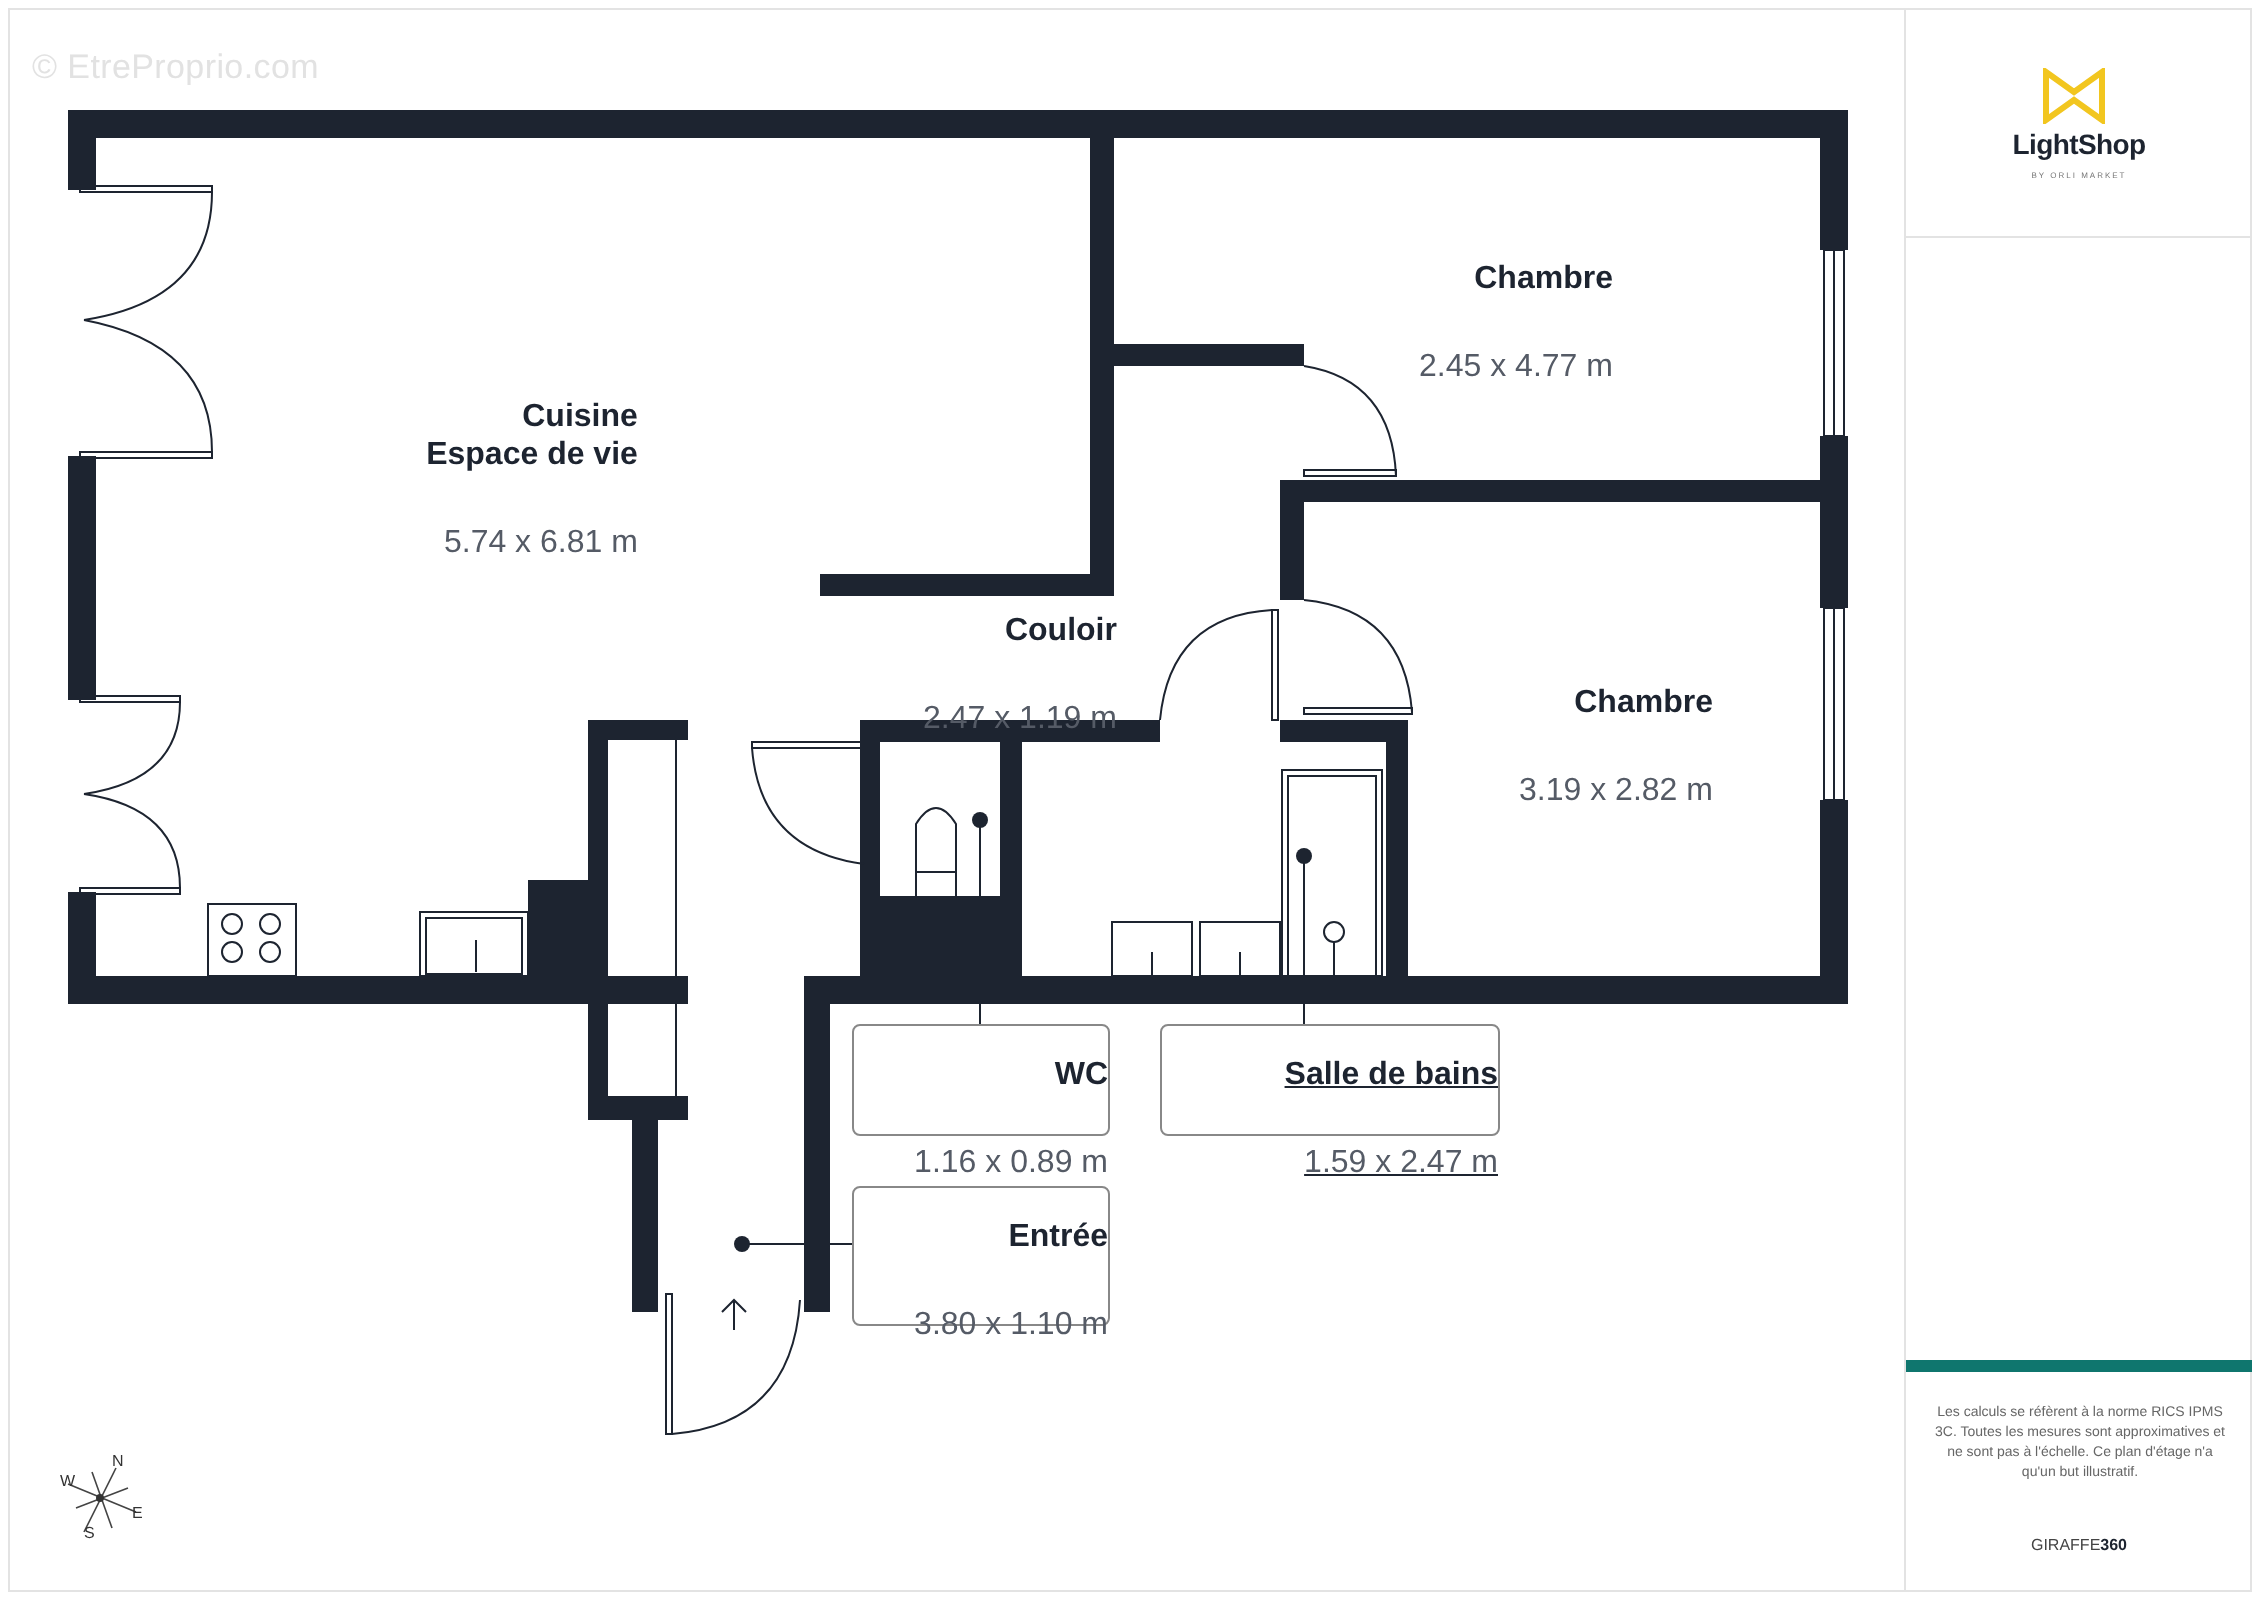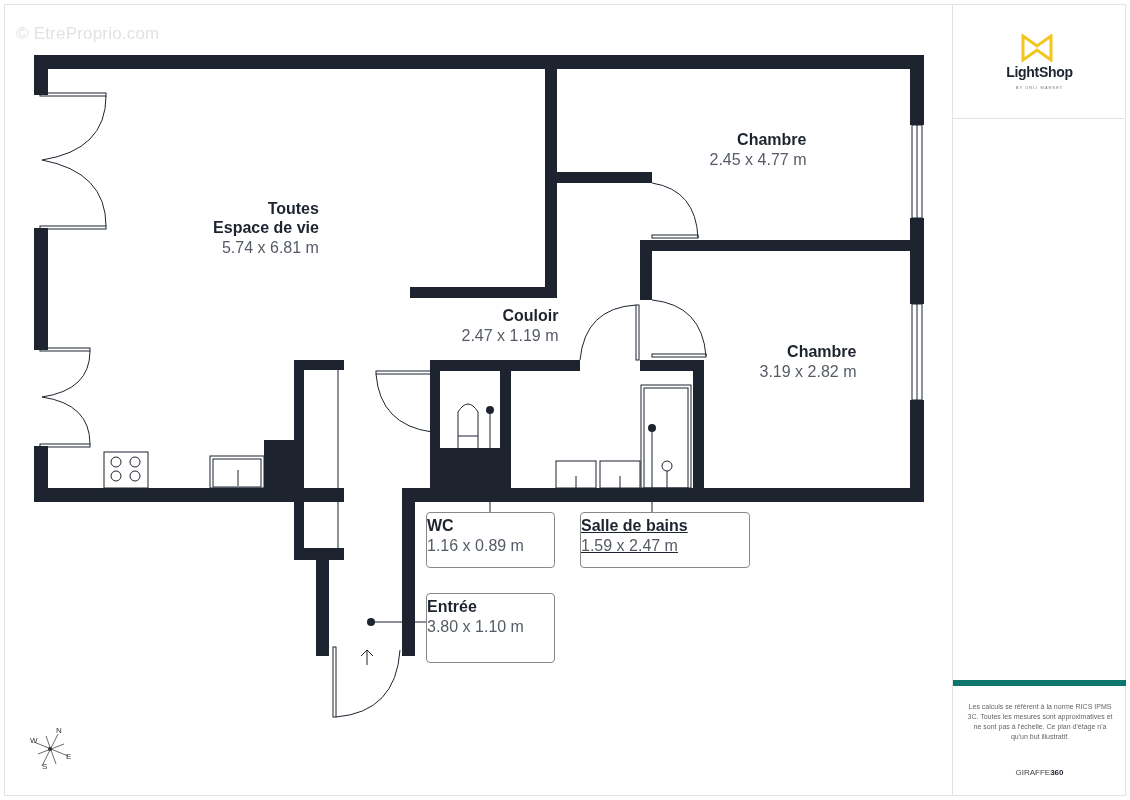--- a/index.html
+++ b/index.html
@@ -21,23 +21,23 @@
   .disclaimer { position: absolute; left: 14px; top: 16px; width: 146px; text-align: center;
                 font-size: 7px; line-height: 10px; color: #666; }
   .brand { position: absolute; left: 0; top: 82px; width: 100%; text-align: center;
            font-size: 8px; color: #444; }
   .brand b { color: #1d2430; }
   .watermark { position: absolute; left: 16px; top: 24px; font-size: 17px; color: #e2e2e2;
                letter-spacing: 0.2px; }
   .plan { position: absolute; left: 0; top: 0; }
   .room-label { position: absolute; text-align: right; transform: translateX(-50%); white-space: nowrap; }
   .room-name { font-weight: bold; font-size: 16px; color: #1d2430; line-height: 19px; }
-  .room-dim { font-size: 16px; color: #555b66; line-height: 21px; }
+  .room-dim { font-size: 16px; color: #555b66; line-height: 21px; margin-top: 24px; }
   .tag { position: absolute; border: 1px solid #888; border-radius: 4px; background: #fff;
-         text-align: left; box-sizing: border-box; padding-top: 3px; }
+         text-align: right; box-sizing: border-box; padding-top: 15px; }
   .compass { position: absolute; left: 28px; top: 726px; width: 50px; height: 48px; }
   .compass span { position: absolute; font-size: 8px; color: #333; }
 </style>
 </head>
 <body>
 
 <div class="frame"></div>
 
 <div class="watermark">© EtreProprio.com</div>
 
@@ -153,21 +153,21 @@
     <path d="M361 656 L367 650 L373 656"></path>
   </g>
   <g fill="#1d2430">
     <circle cx="490" cy="410" r="4"></circle>
     <circle cx="652" cy="428" r="4"></circle>
     <circle cx="371" cy="622" r="4"></circle>
   </g>
 </svg>
 
 <div class="room-label" style="left:266px; top:199px;">
-  <div class="room-name">Toutes</div>
+  <div class="room-name">Cuisine</div>
   <div class="room-name">Espace de vie</div>
   <div class="room-dim">5.74 x 6.81 m</div>
 </div>
 
 <div class="room-label" style="left:758px; top:130px;">
   <div class="room-name">Chambre</div>
   <div class="room-dim">2.45 x 4.77 m</div>
 </div>
 
 <div class="room-label" style="left:808px; top:342px;">

